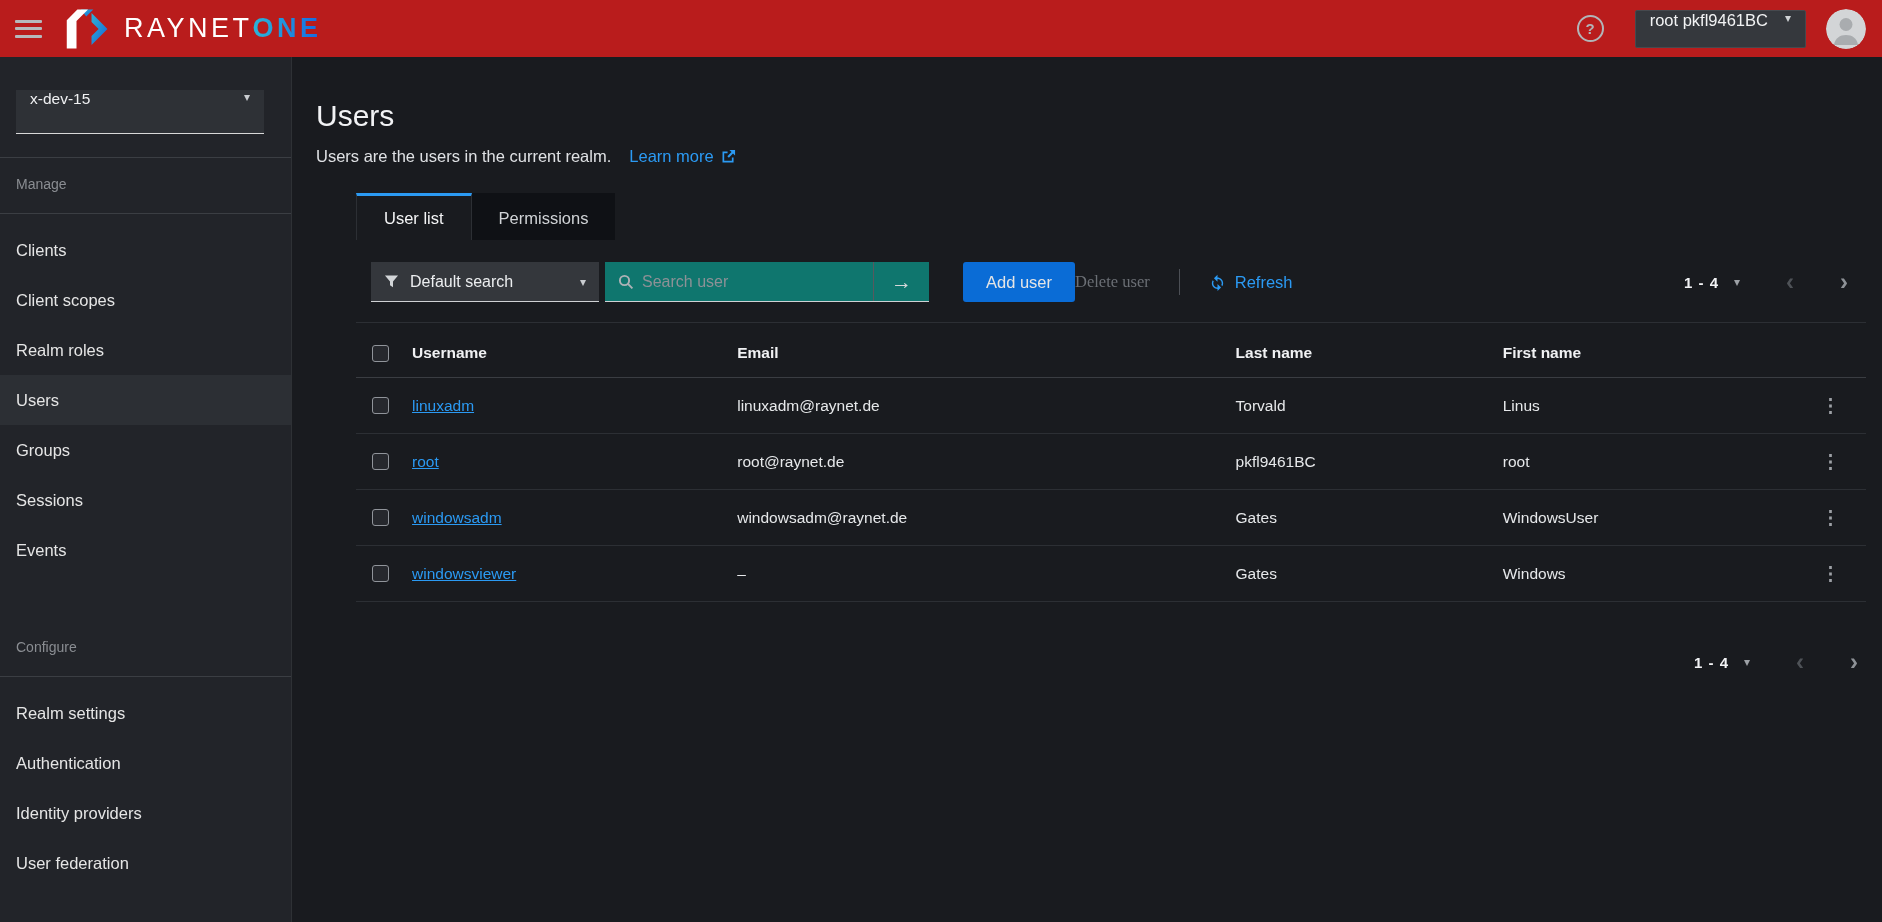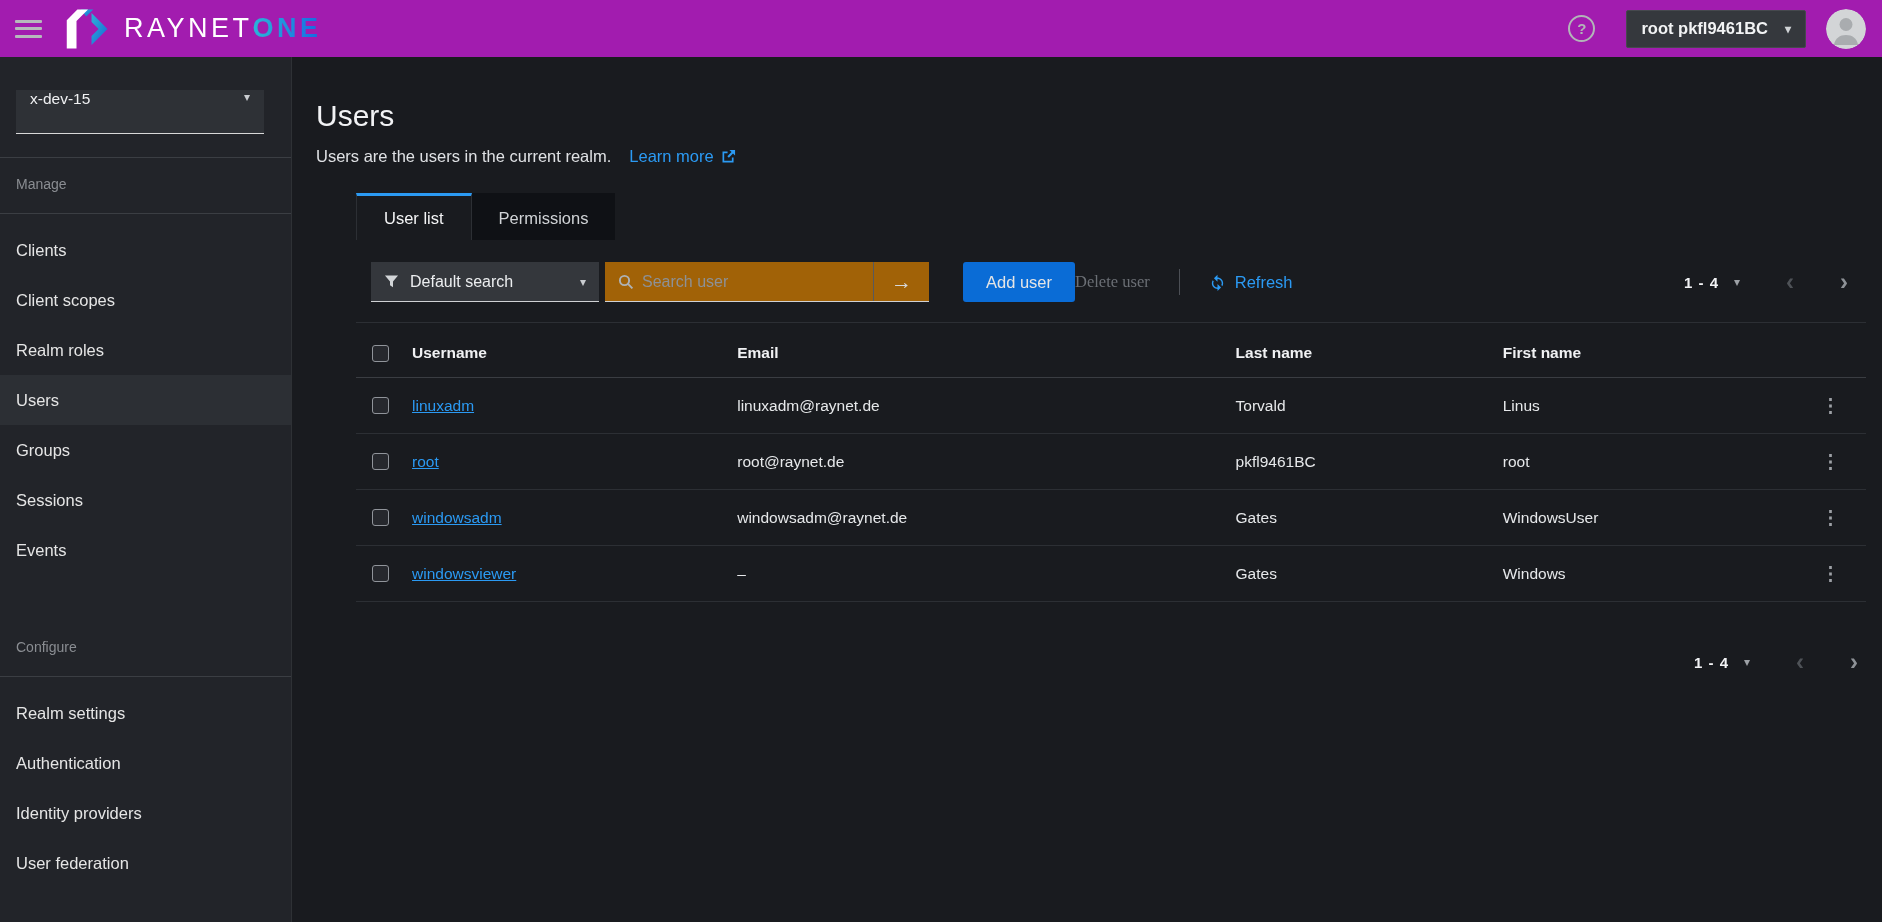--- a/index.html
+++ b/index.html
@@ -4,35 +4,35 @@
 <style>
   * { box-sizing: border-box; margin: 0; padding: 0; }
   html,body { width:1882px; height:922px; }
   body {
     font-family: "Liberation Sans", sans-serif;
     background:#191b1f; color:#e6e8ea; overflow:hidden;
   }
   .app { display:flex; flex-direction:column; height:100%; }
 
   
-  .topbar { height:57px; background:#a21caf; display:flex; align-items:center; flex-shrink:0; }
+  .topbar { height:57px; background:#b91c1c; display:flex; align-items:center; flex-shrink:0; }
   .hamburger { margin-left:15px; width:27px; cursor:pointer; }
   .hamburger span { display:block; height:3px; background:#b6b9bc; margin:4.5px 0; border-radius:1px; }
   .brand { display:flex; align-items:center; margin-left:23px; gap:13px; }
   .brand-text { font-size:27px; letter-spacing:3.5px; color:#ffffff; font-weight:400; white-space:nowrap; }
   .brand-one { font-weight:700; background:linear-gradient(90deg,#2ab5d8,#1668e3);
                -webkit-background-clip:text; background-clip:text; color:#1e8fd5; }
   @supports ((-webkit-background-clip:text) or (background-clip:text)) { .brand-one { color:transparent; } }
   .top-right { margin-left:auto; display:flex; align-items:center; margin-right:16px; }
   .help-circle { width:27px; height:27px; border:2px solid #b2b5b8; border-radius:50%;
                  color:#b2b5b8; display:flex; align-items:center; justify-content:center;
                  font-size:15px; font-weight:700; cursor:pointer; }
   .user-btn { margin-left:31px; background:#35383d; border:1px solid #46494e; height:38px;
-              display:flex; align-items:center; padding:0 14px; color:#f2f3f4; font-size:16.5px;
-              border-radius:2px; cursor:pointer; white-space:nowrap;font-weight:bold; }
+              display:flex; align-items:flex-start; padding:0 14px; color:#f2f3f4; font-size:16.5px;
+              border-radius:2px; cursor:pointer; white-space:nowrap; }
   .user-btn .caret { margin-left:17px; color:#d0d3d6; font-size:12px; }
   .avatar { margin-left:20px; width:40px; height:40px; border-radius:50%; overflow:hidden; cursor:pointer; flex-shrink:0; }
 
   
   .shell { flex:1; display:flex; min-height:0; }
 
   
   .sidebar { width:292px; flex-shrink:0; background:#222429; border-right:1px solid #2e3135;
              display:flex; flex-direction:column; overflow:hidden; }
   .realm-wrap { padding:33px 27px 23px 16px; border-bottom:1px solid #3b3e43; }
@@ -61,21 +61,21 @@
          color:#d0d3d6; cursor:pointer; background:#0f1115; border-top:3px solid transparent; }
   .tab.active { background:#191b1f; border-top:3px solid #2b9af3; color:#f4f5f6;
                 border-left:1px solid #2c2f34; border-right:1px solid #2c2f34; }
 
   
   .toolbar { display:flex; align-items:center; padding:22px 18px 20px 15px; }
   .filter-btn { background:#34373c; height:40px; display:flex; align-items:center; width:228px;
                 border-bottom:1px solid #cfd1d4; padding:0 13px; color:#eceef0; font-size:16px; cursor:pointer; }
   .filter-btn .label { margin-left:11px; }
   .filter-btn .caret { margin-left:auto; color:#c9ccd0; font-size:12px; }
-  .search-box { background:#a16207; height:40px; display:flex; align-items:center; width:324px;
+  .search-box { background:#0f766e; height:40px; display:flex; align-items:center; width:324px;
                 margin-left:6px; border-bottom:1px solid #cfd1d4; }
   .search-box .mag { padding:0 8px 0 13px; display:flex; }
   .search-input { background:transparent; border:none; outline:none; color:#e8eaec;
                   font-size:16px; flex:1; min-width:0; font-family:"Liberation Sans",sans-serif; }
   .search-input::placeholder { color:#8d9196; }
   .arrow-btn { width:56px; height:100%; border-left:1px solid #57595e; display:flex;
                align-items:center; justify-content:center; color:#d6d8da; font-size:21px;
                cursor:pointer; background:transparent; border-top:none;border-right:none;border-bottom:none; }
   .btn-primary { margin-left:34px; background:#0a6cd6; color:#e5e5e5; font-size:16.5px; height:40px;
                  padding:0 23px; border:none; border-radius:3px; cursor:pointer;

